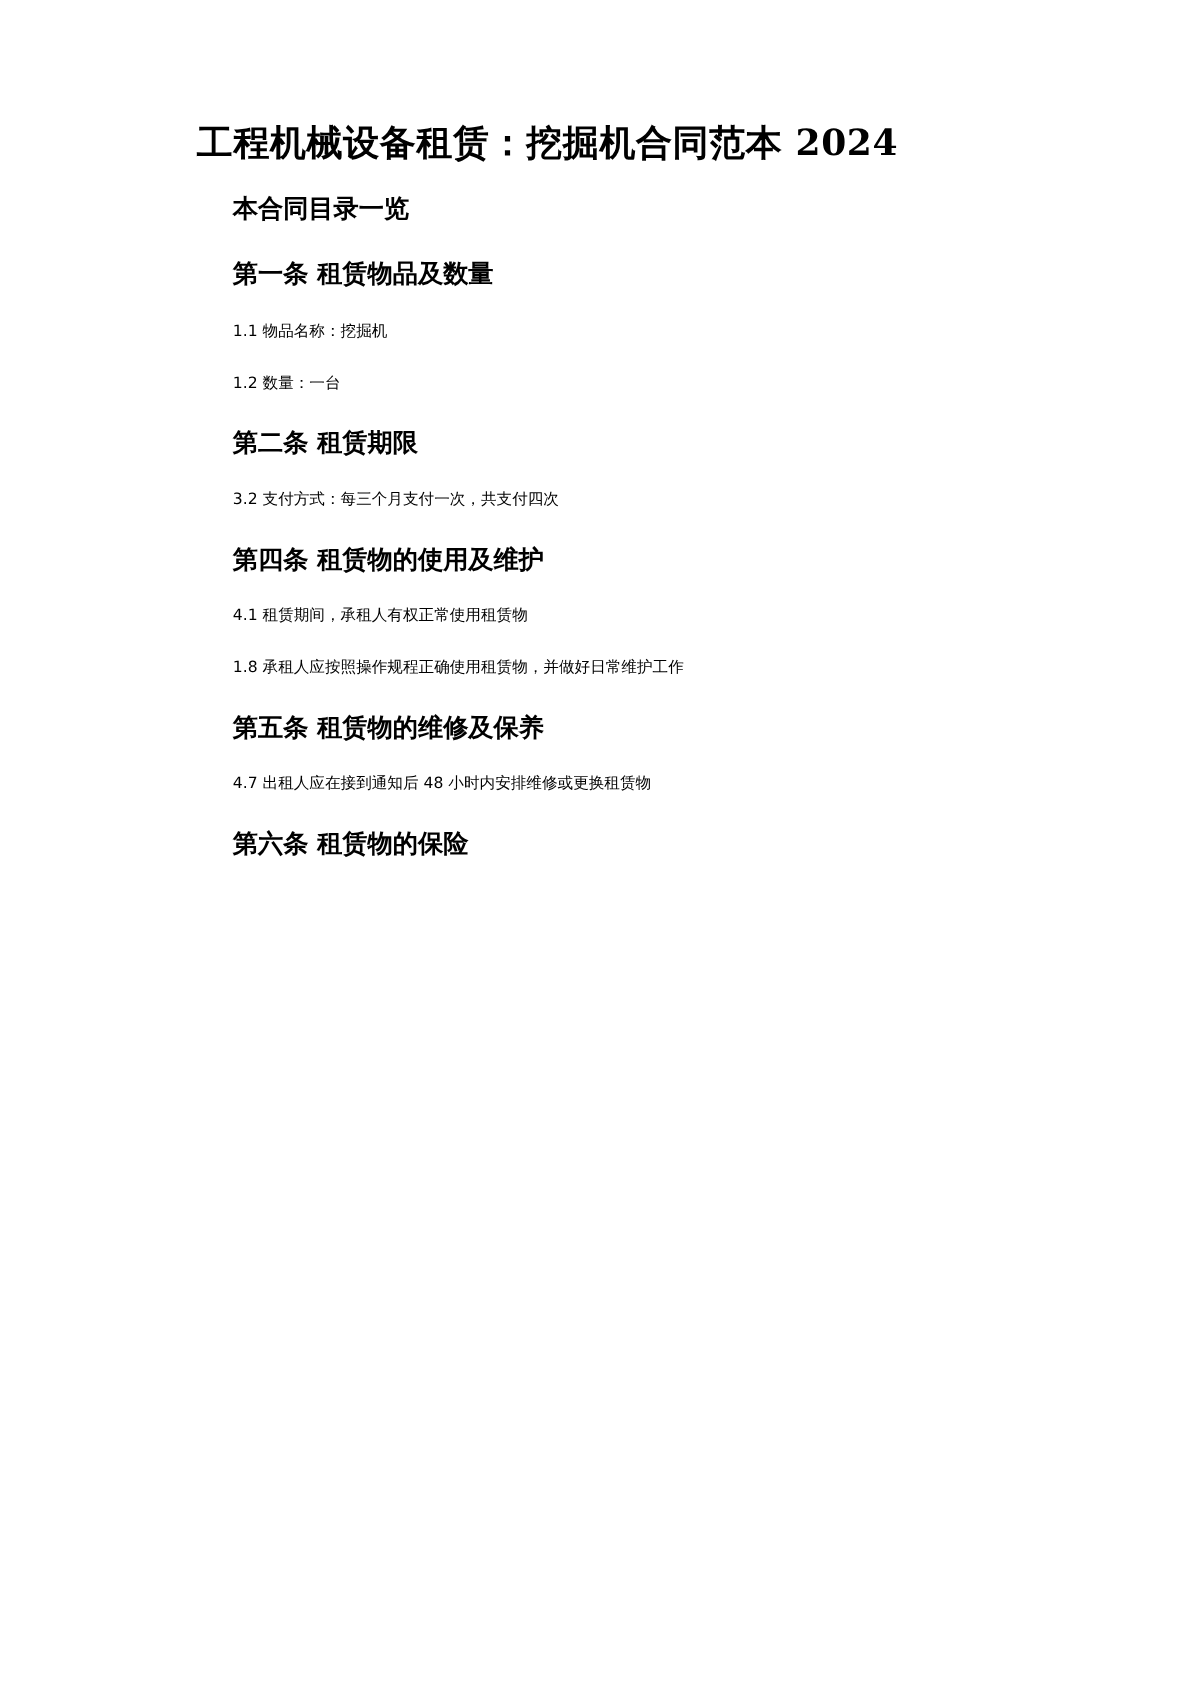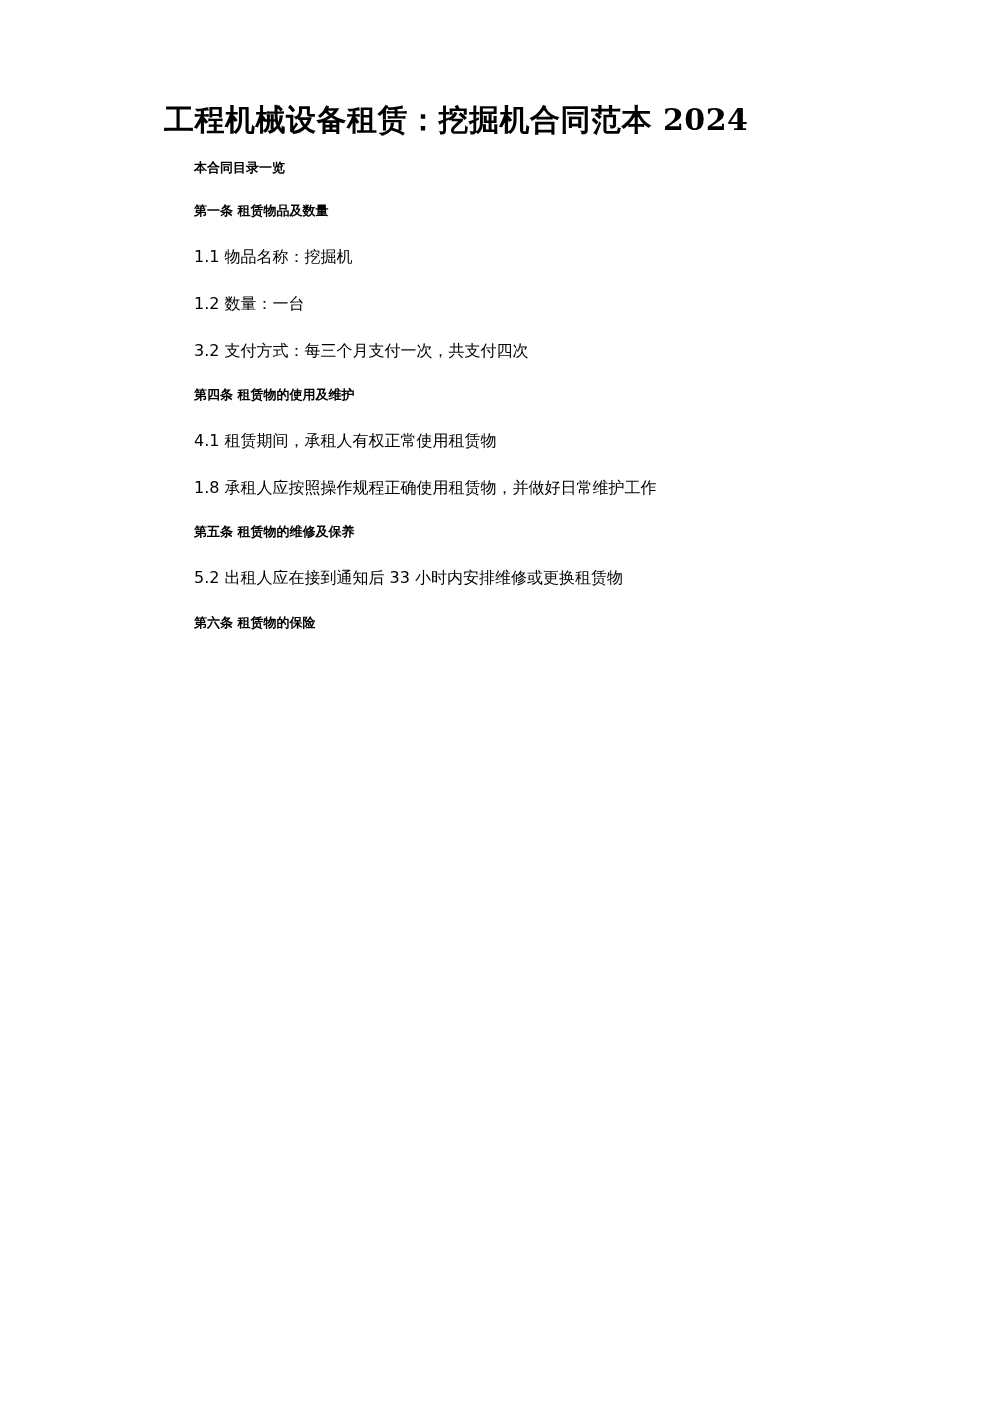--- a/index.html
+++ b/index.html
@@ -21,49 +21,50 @@
   .doc-title {
     font-family: "DejaVu Serif", "Liberation Serif", serif;
     font-weight: bold;
     font-size: 30px;
     line-height: 1.3;
     text-align: left;
     margin: 0 0 20px 14px;
     letter-spacing: 0.5px;
   }
   .para {
-    font-size: 16px;
+    font-size: 13px;
     line-height: 1.45;
     margin: 0 0 24px 0;
     text-align: justify;
     text-justify: inter-ideograph;
   }
   .para.bold {
     font-weight: bold;
     font-family: "DejaVu Serif", "Liberation Serif", serif;
-    font-size: 13px;
+    font-size: 21px;
   }
   .indent1 {
     padding-left: 44px;
   }
   .indent-hang {
     text-indent: 44px;
   }
 </style>
 </head>
 <body>
 
 <div class="page">
   <h1 class="doc-title">工程机械设备租赁：挖掘机合同范本 2024</h1>
   <div id="body-content">
       <p class="para bold indent1">本合同目录一览</p>
       <p class="para bold indent1">第一条  租赁物品及数量</p>
       <p class="para indent1">1.1 物品名称：挖掘机</p>
       <p class="para indent1">1.2 数量：一台</p>
+      <p class="para bold indent1">第二条  租赁期限</p>
       <p class="para indent1">3.2 支付方式：每三个月支付一次，共支付四次</p>
       <p class="para bold indent1">第四条  租赁物的使用及维护</p>
       <p class="para indent1">4.1 租赁期间，承租人有权正常使用租赁物</p>
       <p class="para indent-hang">1.8    承租人应按照操作规程正确使用租赁物，并做好日常维护工作</p>
       <p class="para bold indent1">第五条  租赁物的维修及保养</p>
-      <p class="para indent1">5.2 出租人应在接到通知后 33 小时内安排维修或更换租赁物</p>
+      <p class="para indent1">4.7 出租人应在接到通知后 48 小时内安排维修或更换租赁物</p>
       <p class="para bold indent1">第六条  租赁物的保险</p>
     </div>
 </div>
 
 </body></html>

